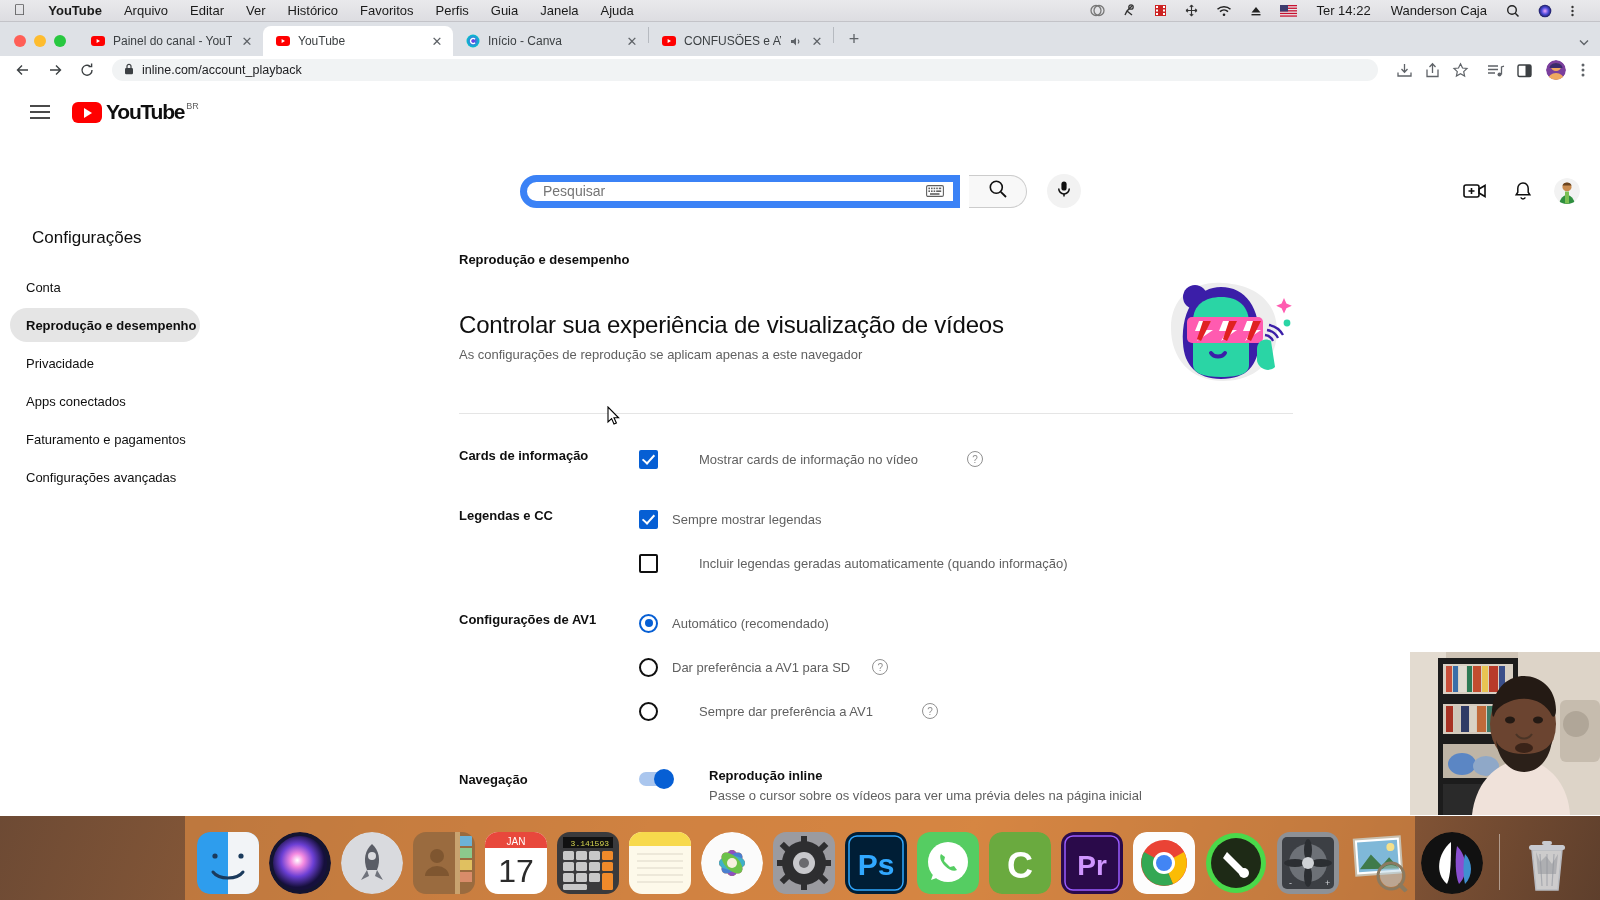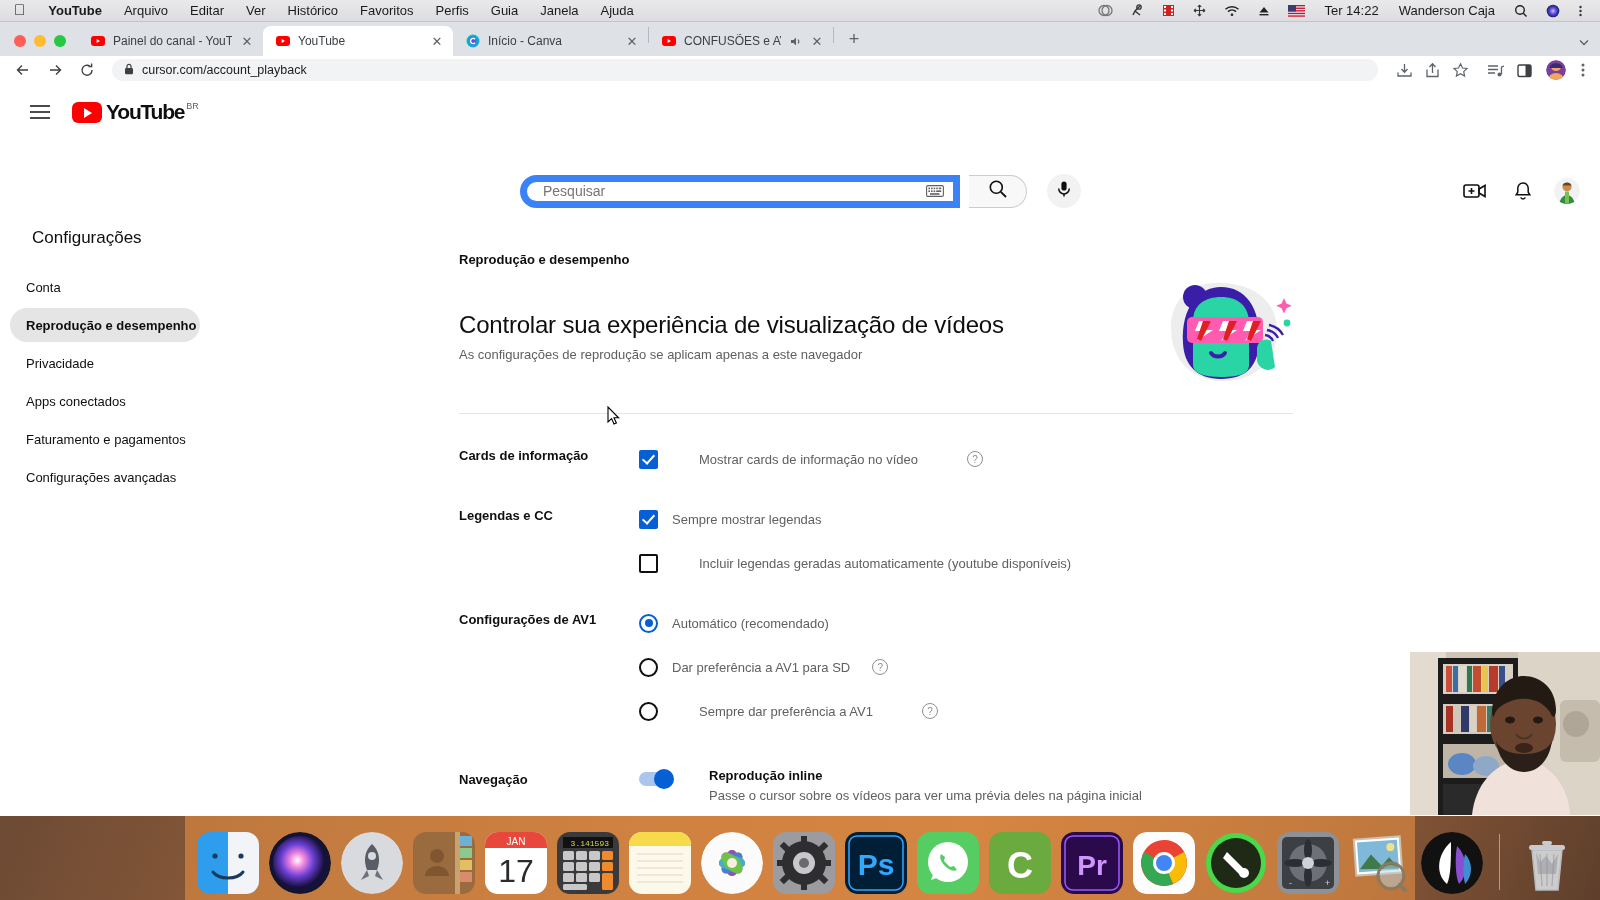--- a/index.html
+++ b/index.html
@@ -14,21 +14,21 @@
   .menubar {
     position: absolute; top: 0; left: 0; width: 1600px; height: 22px;
     background: linear-gradient(to bottom, #e9e9ec, #dddde1);
     border-bottom: 1px solid #c3c3c8;
     display: flex; align-items: center; z-index: 50;
   }
   .mb-left { display: flex; align-items: center; gap: 0; padding-left: 10px; }
   .mb-apple { font-size: 15px; line-height: 1; padding: 0 12px 2px 4px; color: #111; }
   .mb-item { font-size: 13px; color: #1a1a1a; padding: 0 11px; white-space: nowrap; }
   .mb-item.bold { font-weight: bold; }
-  .mb-right { margin-left: auto; display: flex; align-items: center; gap: 0; padding-right: 8px; }
+  .mb-right { margin-left: auto; display: flex; align-items: center; gap: 0; padding-right: 16px; }
   .mb-ricon { padding: 0 9px; display: flex; align-items: center; color: #2b2b2b; }
   .mb-clock { font-size: 13px; color: #1a1a1a; padding: 0 10px; white-space: nowrap; }
   .mb-user { font-size: 13px; color: #1a1a1a; padding: 0 10px; white-space: nowrap; }
 
   
   .chrome-tabstrip {
     position: absolute; top: 22px; left: 0; width: 1600px; height: 34px;
     background: #dee1e6; display: flex; align-items: flex-end; z-index: 40;
   }
   .traffic { display: flex; align-items: center; gap: 8px; padding: 0 12px 9px 14px; }
@@ -357,21 +357,21 @@
         <path d="M12.6 1.6 L12.6 4.6 L9.6 4.6" stroke="#3c4043" stroke-width="1.4" fill="none"></path>
       </svg>
   </span>
   <div class="omnibox">
     <span class="lock">
       <svg width="10" height="12" viewBox="0 0 10 12">
           <rect x="1" y="5" width="8" height="6.2" rx="1.2" fill="#3c4043"></rect>
           <path d="M3 5 V3.3 a2 2 0 0 1 4 0 V5" stroke="#3c4043" stroke-width="1.2" fill="none"></path>
         </svg>
     </span>
-    <span>cursor.com/account_playback</span>
+    <span>inline.com/account_playback</span>
   </div>
   <span class="tb-icon">
     <svg width="17" height="17" viewBox="0 0 17 17">
         <path d="M2 10.5 L2 14 L15 14 L15 10.5" stroke="#5f6368" stroke-width="1.3" fill="none"></path>
         <path d="M8.5 2 L8.5 10 M5.5 7 L8.5 10.3 L11.5 7" stroke="#5f6368" stroke-width="1.3" fill="none"></path>
       </svg>
   </span>
   <span class="tb-icon">
     <svg width="17" height="17" viewBox="0 0 17 17">
         <path d="M3 7.5 L3 14.5 L14 14.5 L14 7.5" stroke="#5f6368" stroke-width="1.3" fill="none"></path>
@@ -562,21 +562,21 @@
 
     <div class="row">
       <div class="row-label">Legendas e CC</div>
       <div class="row-body">
         <div class="opt">
           <span class="cbx on"></span>
           <span class="opt-label">Sempre mostrar legendas</span>
         </div>
         <div class="opt">
           <span class="cbx off"></span>
-          <span class="opt-label">Incluir legendas geradas automaticamente (youtube disponíveis)</span>
+          <span class="opt-label">Incluir legendas geradas automaticamente (quando informação)</span>
         </div>
       </div>
     </div>
 
     <div class="row">
       <div class="row-label">Configurações de AV1</div>
       <div class="row-body">
         <div class="opt">
           <span class="rdo on"></span>
           <span class="opt-label">Automático (recomendado)</span>

